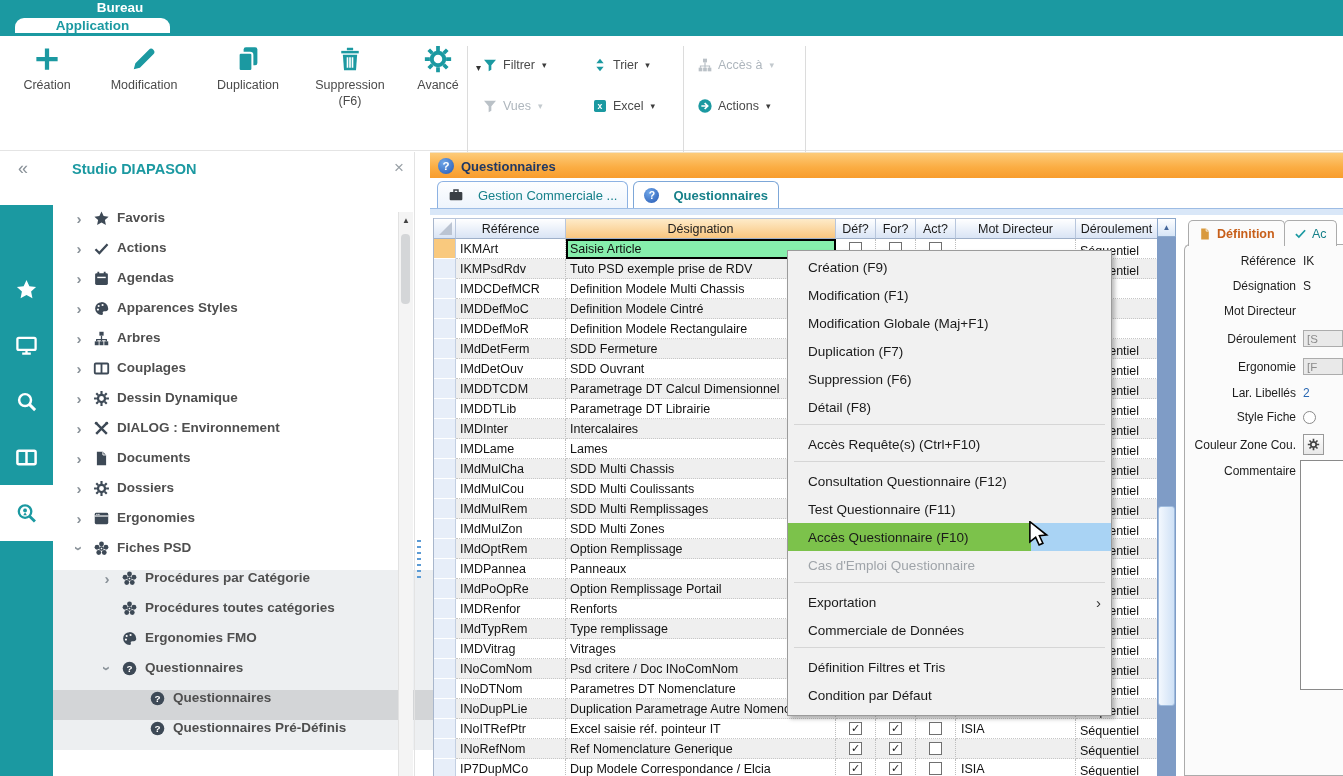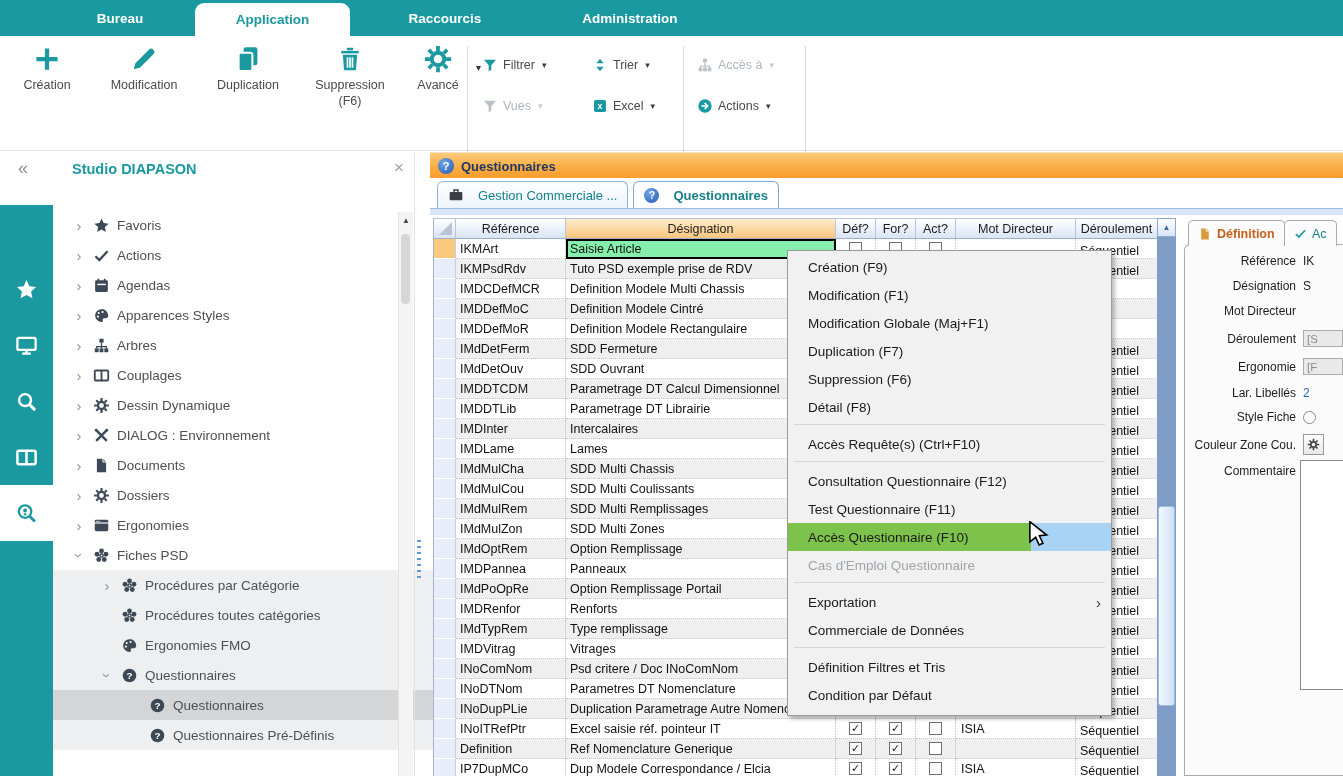--- a/index.html
+++ b/index.html
@@ -1,19 +1,19 @@
 <!DOCTYPE html>
 <html><head>
 <meta charset="utf-8">
 <style>
   html,body{margin:0;padding:0;}
   body{width:1343px;height:776px;position:relative;overflow:hidden;background:#fff;
        font-family:"Liberation Sans",sans-serif;-webkit-font-smoothing:antialiased;}
   
-  .ribbon-bar{position:absolute;left:0;top:0;width:1343px;height:36px;background:#1B99A1;display:flex;}
+  .ribbon-bar{position:absolute;left:0;top:0;width:1343px;height:36px;background:#1B99A1;display:flex;flex-direction:column;}
   .rtab{height:36px;display:flex;align-items:center;justify-content:center;color:#fff;
         font-size:13.5px;font-weight:bold;cursor:default;}
   .rtab[data-state="active"]{background:#fff;color:#1B99A1;border-radius:9px 9px 0 0;margin-top:3px;height:33px;}
   .rtab:nth-of-type(1){width:120px;margin-left:60px;}
   .rtab:nth-of-type(2){width:155px;margin-left:15px;}
   .rtab:nth-of-type(3){width:120px;margin-left:35px;}
   .rtab:nth-of-type(4){width:160px;margin-left:45px;}
   .toolbar{position:absolute;left:0;top:36px;width:1343px;height:114px;background:#fff;border-bottom:1px solid #E4E4E4;}
   .bigbtns{position:absolute;left:4px;top:8px;display:flex;}
   .bigbtn{display:flex;flex-direction:column;align-items:center;padding:0 6px;position:relative;cursor:pointer;}
@@ -36,21 +36,21 @@
   .side-title{position:absolute;left:0;top:152px;width:420px;height:40px;background:#fff;}
   .collapse-btn{position:absolute;left:18px;top:6px;font-size:18px;color:#8A9299;cursor:pointer;}
   .side-title h1{position:absolute;left:72px;top:9px;margin:0;font-size:14.5px;color:#1B99A1;}
   .close-btn{position:absolute;left:394px;top:6px;font-size:17px;color:#9AA1A7;cursor:pointer;}
   .strip{position:absolute;left:0;top:205px;width:53px;height:571px;background:#1B99A1;}
   .tile{width:53px;height:56px;display:flex;align-items:center;justify-content:center;color:#fff;cursor:pointer;}
   .tile svg{width:23px;height:23px;}
   .tile[data-active="yes"]{background:#fff;color:#1B99A1;}
   .tree{position:absolute;left:53px;top:210px;width:345px;height:566px;background:#fff;}
   .tree-shade-fill{position:absolute;left:53px;top:590px;width:345px;height:186px;background:#EDEFF1;}
-  .titem{height:30px;display:flex;align-items:center;cursor:pointer;position:relative;width:345px;}
+  .titem{height:30px;display:flex;align-items:flex-start;cursor:pointer;position:relative;width:345px;font-weight:bold;}
   .titem[data-shade="yes"]{background:#EDEFF1;}
   .titem[data-sel="yes"]{background:#D3D5D7;}
   .titem[data-level="0"]{padding-left:18px;}
   .titem[data-level="1"]{padding-left:46px;}
   .titem[data-level="2"]{padding-left:74px;}
   .chev{width:16px;font-size:15px;color:#8A9299;display:inline-flex;justify-content:center;flex:none;}
   .chev::before{content:"›";}
   .chev[data-chev="down"]{transform:rotate(90deg);}
   .chev[data-chev="none"]{visibility:hidden;}
   .ticon{width:17px;height:17px;color:#3D4956;margin:0 7px 0 6px;flex:none;}
@@ -1263,21 +1263,21 @@
             <span>ISIA</span>
           </div>
           <div class="tc c-der">
             <span>Séquentiel</span>
           </div>
         </div>
 
         <div class="trow" data-first="no">
           <div class="tc c-gut"></div>
           <div class="tc c-ref">
-            <span>Definition</span>
+            <span>INoRefNom</span>
           </div>
           <div class="tc c-des" data-cellsel="no">
             <span>Ref Nomenclature Generique</span>
           </div>
           <div class="tc c-chk">
             <span class="cb" data-state="checked"></span>
           </div>
           <div class="tc c-chk">
             <span class="cb" data-state="checked"></span>
           </div>

